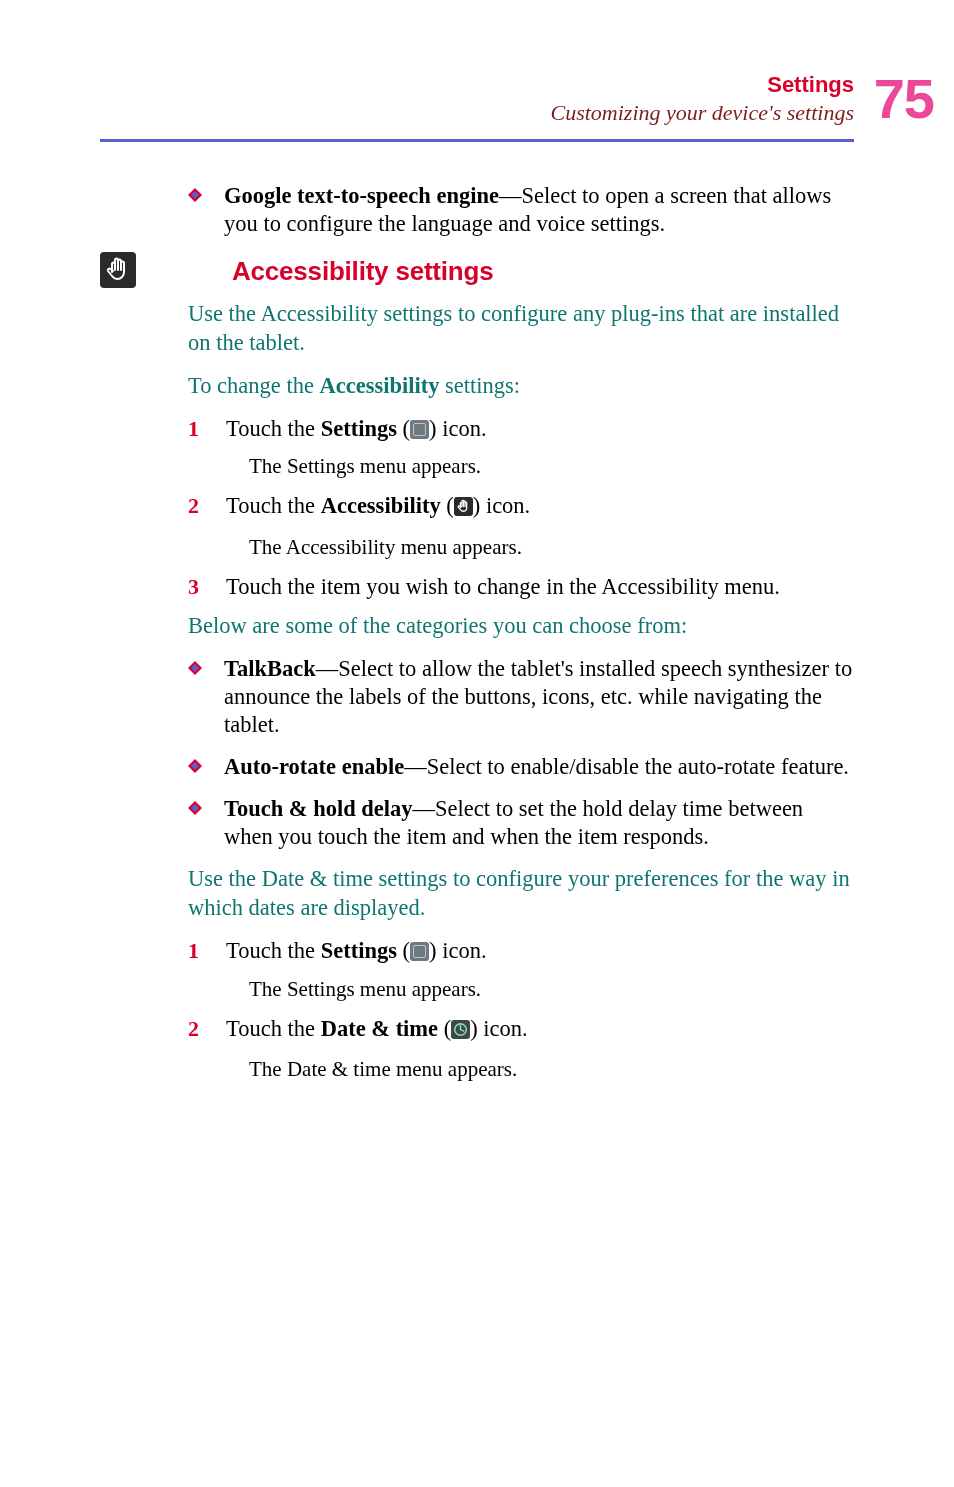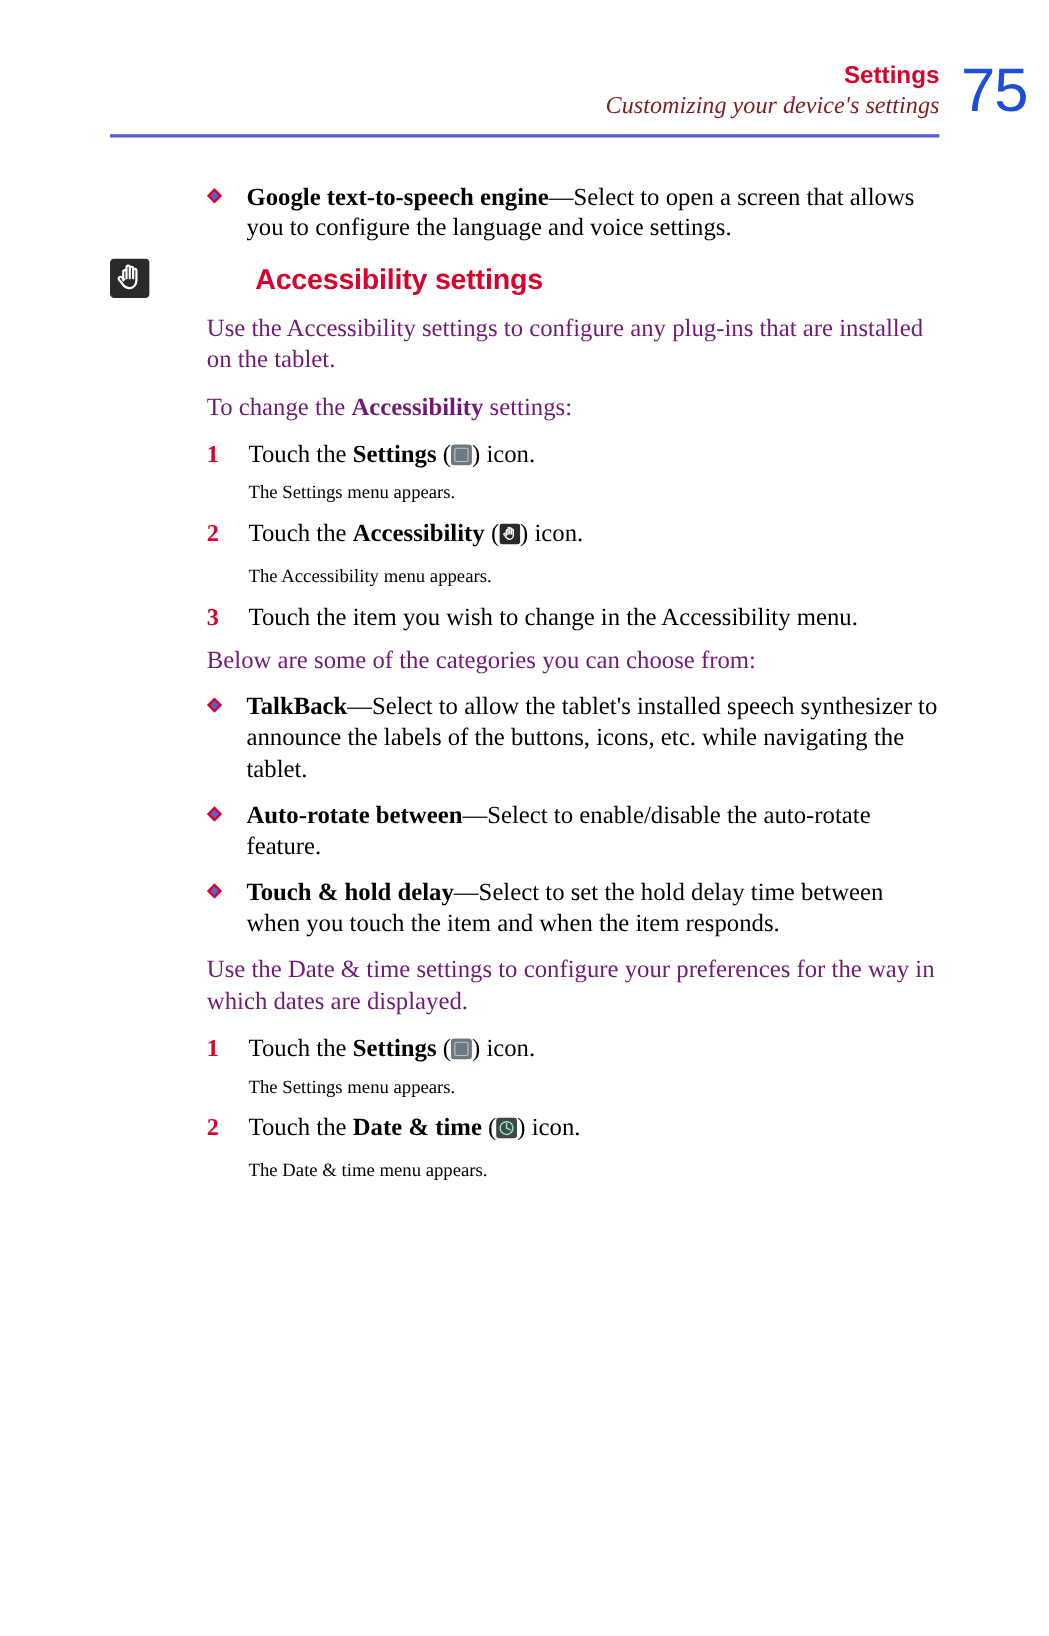--- a/index.html
+++ b/index.html
@@ -5,21 +5,21 @@
   * { box-sizing: border-box; margin: 0; padding: 0; }
   body {
     width: 954px;
     height: 1487px;
     background: #ffffff;
     font-family: "Times New Roman", Times, serif;
     position: relative;
     overflow: hidden;
   }
   .page {
-    padding: 55px 100px 60px 100px;
+    padding: 72px 100px 60px 100px;
     position: relative;
   }
   .header-block {
     position: relative;
     height: 70px;
     margin-bottom: 18px;
   }
   .header-right {
     position: absolute;
     right: 0;
@@ -36,23 +36,23 @@
   .header-line2 {
     font-style: italic;
     font-size: 22px;
     color: #7f1d1d;
     margin-top: 2px;
   }
   .page-number {
     position: absolute;
     right: -80px;
     top: -6px;
-    color: #1d4ed8;
+    color: #ec4899;
     font-family: Arial, Helvetica, sans-serif;
-    font-weight: 400;
+    font-weight: 700;
     font-size: 56px;
     letter-spacing: -1px;
   }
   .header-rule {
     position: absolute;
     left: 0;
     right: 0;
     bottom: 0;
     height: 3px;
     background: #5a5fcf;
@@ -78,21 +78,21 @@
   .bullet-row .txt {
     flex: 1;
     font-size: 22.5px;
     line-height: 1.25;
     color: #000;
   }
   .para {
     font-size: 22.5px;
     line-height: 1.28;
     margin-bottom: 14px;
-    color: #701a75;
+    color: #0f766e;
   }
   .section-row {
     display: flex;
     align-items: flex-start;
     margin-top: 10px;
     margin-bottom: 8px;
     gap: 44px;
   }
   .section-icon-wrap {
     width: 88px;
@@ -119,22 +119,22 @@
     font-weight: 700;
     font-size: 22px;
     line-height: 1.25;
   }
   .num-row .ntxt {
     flex: 1;
     font-size: 22.5px;
     line-height: 1.28;
   }
   .sub-after {
-    margin-left: 38px;
-    font-size: 17px;
+    margin-left: 61px;
+    font-size: 21px;
     line-height: 1.28;
     margin-bottom: 12px;
   }
   b { font-weight: 700; }
   .diamond svg { display: block; }
   .inline-icon {
     display: inline-block;
     vertical-align: -3px;
   }
   .mini-tile {
@@ -236,21 +236,21 @@
           </span>
         <span class="txt"><b>TalkBack</b><span>—Select to allow the tablet's installed speech synthesizer to announce the labels of the buttons, icons, etc. while navigating the tablet.</span></span>
       </div>
       <div class="bullet-row">
         <span class="diamond">
             <svg width="14" height="14" viewBox="0 0 14 14">
               <polygon points="7,0 14,7 7,14 0,7" fill="#d9002a"></polygon>
               <polygon points="7,3 11,7 7,11 3,7" fill="#5a5fcf"></polygon>
             </svg>
           </span>
-        <span class="txt"><b>Auto-rotate between</b><span>—Select to enable/disable the auto-rotate feature.</span></span>
+        <span class="txt"><b>Auto-rotate enable</b><span>—Select to enable/disable the auto-rotate feature.</span></span>
       </div>
       <div class="bullet-row">
         <span class="diamond">
             <svg width="14" height="14" viewBox="0 0 14 14">
               <polygon points="7,0 14,7 7,14 0,7" fill="#d9002a"></polygon>
               <polygon points="7,3 11,7 7,11 3,7" fill="#5a5fcf"></polygon>
             </svg>
           </span>
         <span class="txt"><b>Touch &amp; hold delay</b><span>—Select to set the hold delay time between when you touch the item and when the item responds.</span></span>
       </div>

